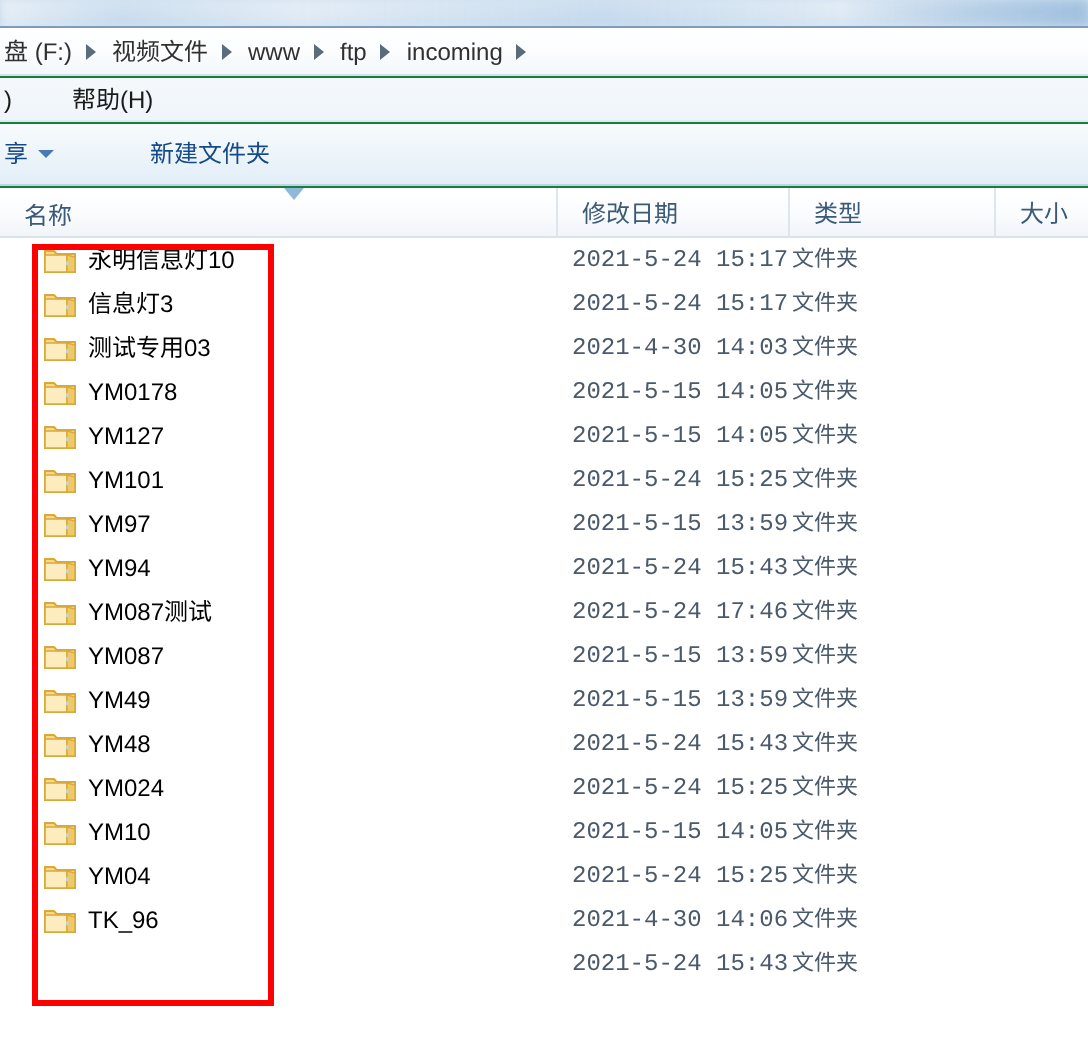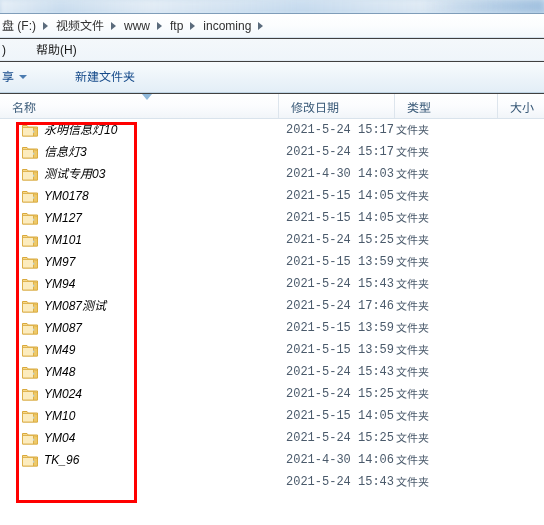--- a/index.html
+++ b/index.html
@@ -15,21 +15,21 @@
     font-size: 12px;
     background: #ffffff;
     -webkit-font-smoothing: antialiased;
   }
 
   #window {
     position: relative;
     width: 544px;
     height: 525px;
     overflow: hidden;
-    background: #404040;
+    background: #15803d;
   }
 
   
   .chrome-strip {
     position: absolute;
     left: 0; top: 0;
     width: 544px; height: 14px;
     background: linear-gradient(to bottom, #cfe0ef 0%, #c5d9ec 40%, #bdd4e9 75%, #c8def0 100%);
     overflow: hidden;
   }
@@ -163,21 +163,21 @@
     height: 24px;
     display: flex;
     align-items: center;
     font-size: 12px;
     color: #3a5a78;
     padding-left: 12px;
     box-sizing: border-box;
     white-space: nowrap;
     overflow: hidden;
   }
-  .col + .col { border-left: 1px solid #dde5ed; }
+  .col + .col { border-left: 1px solid #dde5ed; font-family: Liberation Mono, monospace; }
   .col-name { left: 0;   width: 278px; }
   .col-date { left: 278px; width: 116px; }
   .col-type { left: 394px; width: 103px; }
   .col-size { left: 497px; width: 47px; }
 
   .sort-marker {
     position: absolute;
     left: 141px; top: 0px;
     width: 12px; height: 7px;
   }
@@ -204,21 +204,20 @@
     align-items: center;
     gap: 6px;
     height: 22px;
     white-space: nowrap;
   }
   .folder-icon { width: 16px; height: 14px; display: block; flex: 0 0 auto; }
   .name-text {
     font-size: 12px;
     color: #000000;
     line-height: 14px;
-    font-style: italic;
   }
   .cell-date {
     position: absolute;
     left: 286px;
     font-size: 12px;
     color: #4a5a6b;
     white-space: nowrap;
     line-height: 14px;
     font-family: Liberation Mono, monospace;
   }

